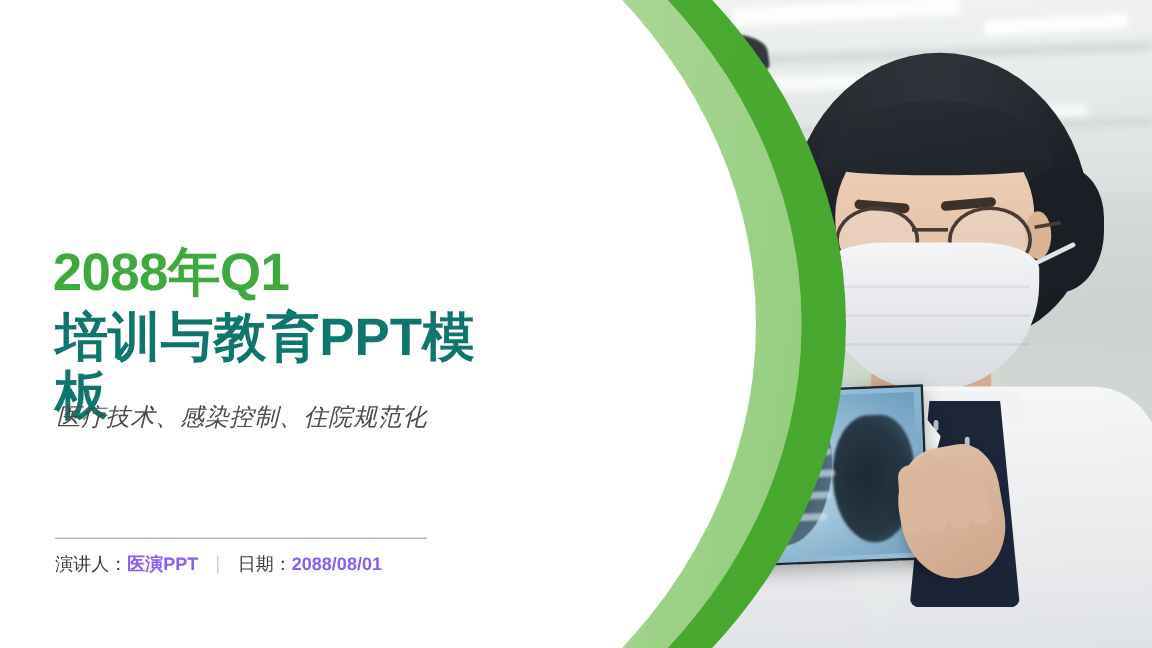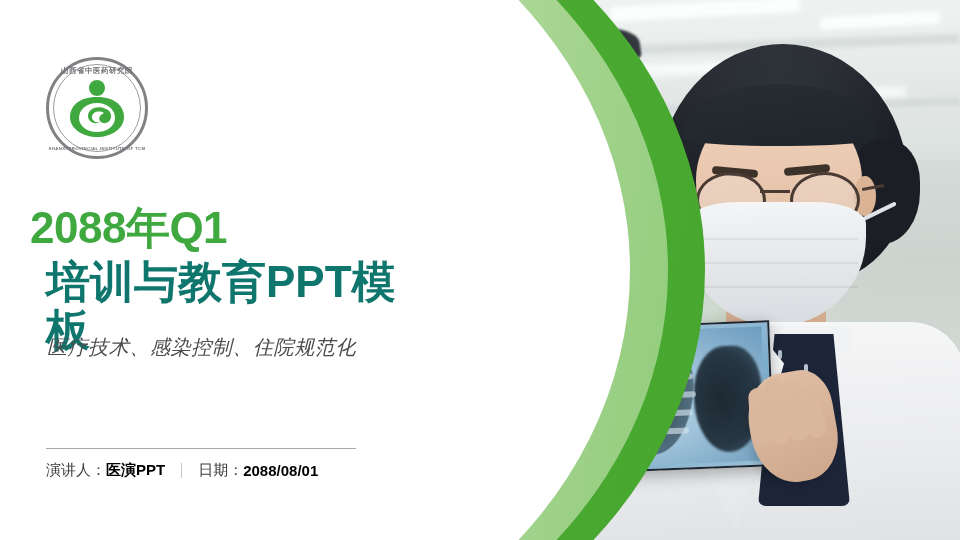--- a/index.html
+++ b/index.html
@@ -191,31 +191,31 @@
   .logo-ring{position:absolute;inset:0;border-radius:50%;
       background:#fff;border:3px solid #808285;box-shadow:0 0 0 1px #fff inset;}
   .logo-ring2{position:absolute;left:7px;top:7px;right:7px;bottom:7px;border-radius:50%;
       border:1.5px solid #9a9c9e;}
   .logo-core{position:absolute;left:20px;top:20px;width:62px;height:62px;}
   .logo-txt-top,.logo-txt-bot{position:absolute;left:0;width:102px;text-align:center;
       color:#6f7174;font-weight:bold;}
   .logo-txt-top{top:9px;font-size:7.4px;letter-spacing:.6px;}
   .logo-txt-bot{bottom:8px;font-size:4.3px;letter-spacing:.35px;}
 
-  .title-year{position:absolute;left:30px;top:206px;font-size:44px;line-height:1;
+  .title-year{position:absolute;left:44px;top:206px;font-size:44px;line-height:1;
       font-weight:bold;color:#3fa93f;letter-spacing:-.5px;}
   .title-main{position:absolute;left:46px;top:258px;font-size:44px;line-height:1.08;
       font-weight:bold;color:#0f766e;letter-spacing:0px;}
   .subtitle{position:absolute;left:47px;top:334px;font-size:20px;color:#4b4b4b;letter-spacing:.6px;font-style:italic;}
 
   .divider{position:absolute;left:46px;top:448px;width:310px;height:1px;background:#a8a8a8;}
 
   .meta{position:absolute;left:46px;top:461px;font-size:15px;color:#333;display:flex;align-items:center;}
   .meta .lbl{color:#3a3a3a;}
-  .meta .val{font-weight:bold;color:#000000;}
+  .meta .val{font-weight:bold;color:#8b5cf6;}
   .meta .sep{display:inline-block;width:1px;height:15px;background:#c4c4c4;margin:0 16px;}
 
   .footer{position:absolute;left:46px;top:507px;font-size:13.5px;color:#8a8a8a;letter-spacing:.3px;}
   .footer .pipe{color:#b5b5b5;margin:0 5px;}
 </style>
 </head>
 <body>
 
 <div id="slide">
 
@@ -351,35 +351,20 @@
       </div>
     </div>
 
     <div class="arc arc-green"></div>
     <div class="arc arc-light"></div>
     <div class="arc arc-white"></div>
   </div>
 
   <div class="content">
 
-    <div class="logo">
-      <div class="logo-ring"></div>
-      <div class="logo-ring2"></div>
-      <div class="logo-txt-top">山西省中医药研究院</div>
-      <div class="logo-txt-bot">SHANXI PROVINCIAL INSTITUTE OF TCM</div>
-      <div class="logo-core">
-        <svg viewBox="0 0 62 62" width="62" height="62" aria-hidden="true">
-          <circle cx="31" cy="11" r="8" fill="#3fa93f"></circle>
-          <path d="M31 20 C12 20 4 30 4 40 C4 52 17 60 31 60 C45 60 58 52 58 40 C58 30 50 20 31 20 Z" fill="#3fa93f"></path>
-          <path d="M31 26 C20 26 13 33 13 41 C13 49 21 55 31 55 C41 55 49 49 49 41 C49 33 42 26 31 26 Z" fill="#ffffff"></path>
-          <path d="M40 32 C33 28 22 31 22 39 C22 45 29 48 34 45 C30 46 26 44 26 40 C26 35 33 33 38 36
-                   C34 38 32 41 34 44 C38 49 46 45 45 38 C44.5 35 43 33 40 32 Z" fill="#3fa93f"></path>
-        </svg>
-      </div>
-    </div>
 
     <div class="title-year">2088年Q1</div>
     <div class="title-main">培训与教育PPT模板</div>
     <div class="subtitle">医疗技术、感染控制、住院规范化</div>
 
     <div class="divider"></div>
 
     <div class="meta">
       <span class="lbl">演讲人：</span>
       <span class="val">医演PPT</span>

